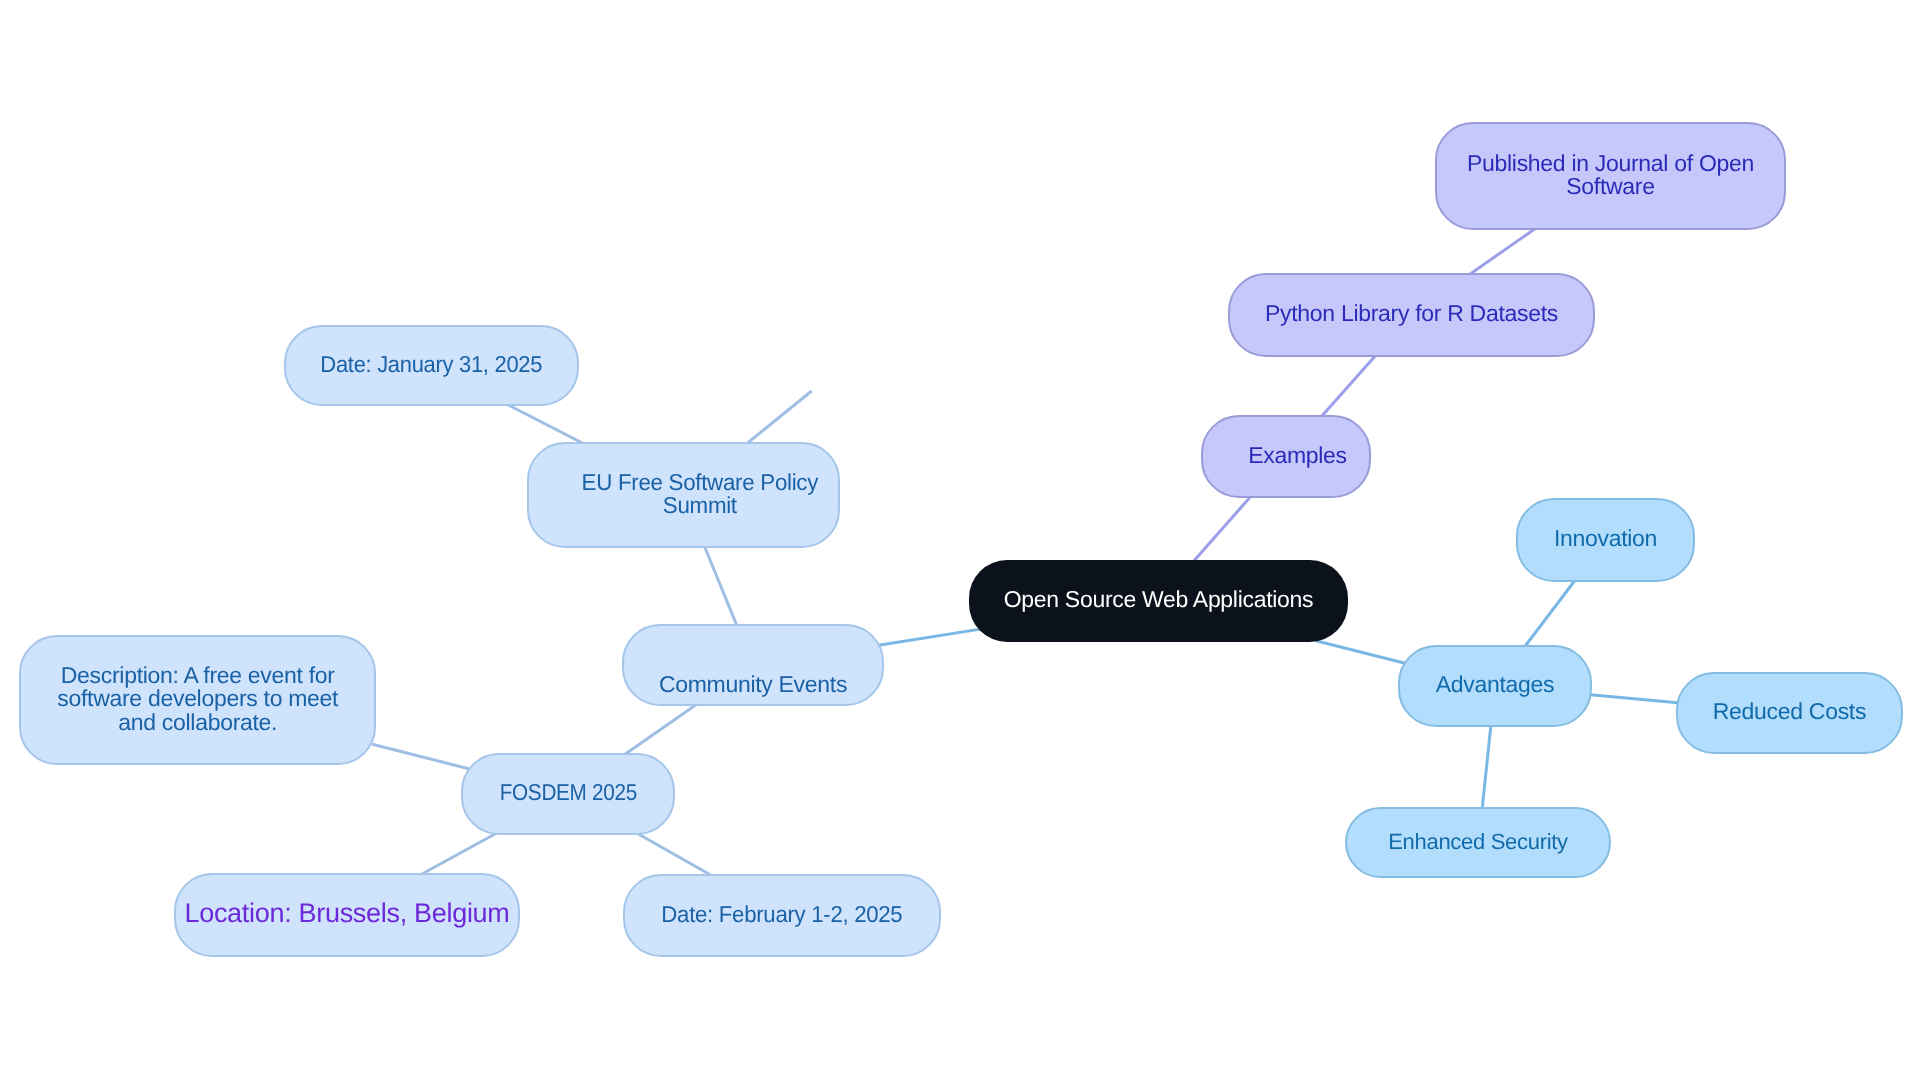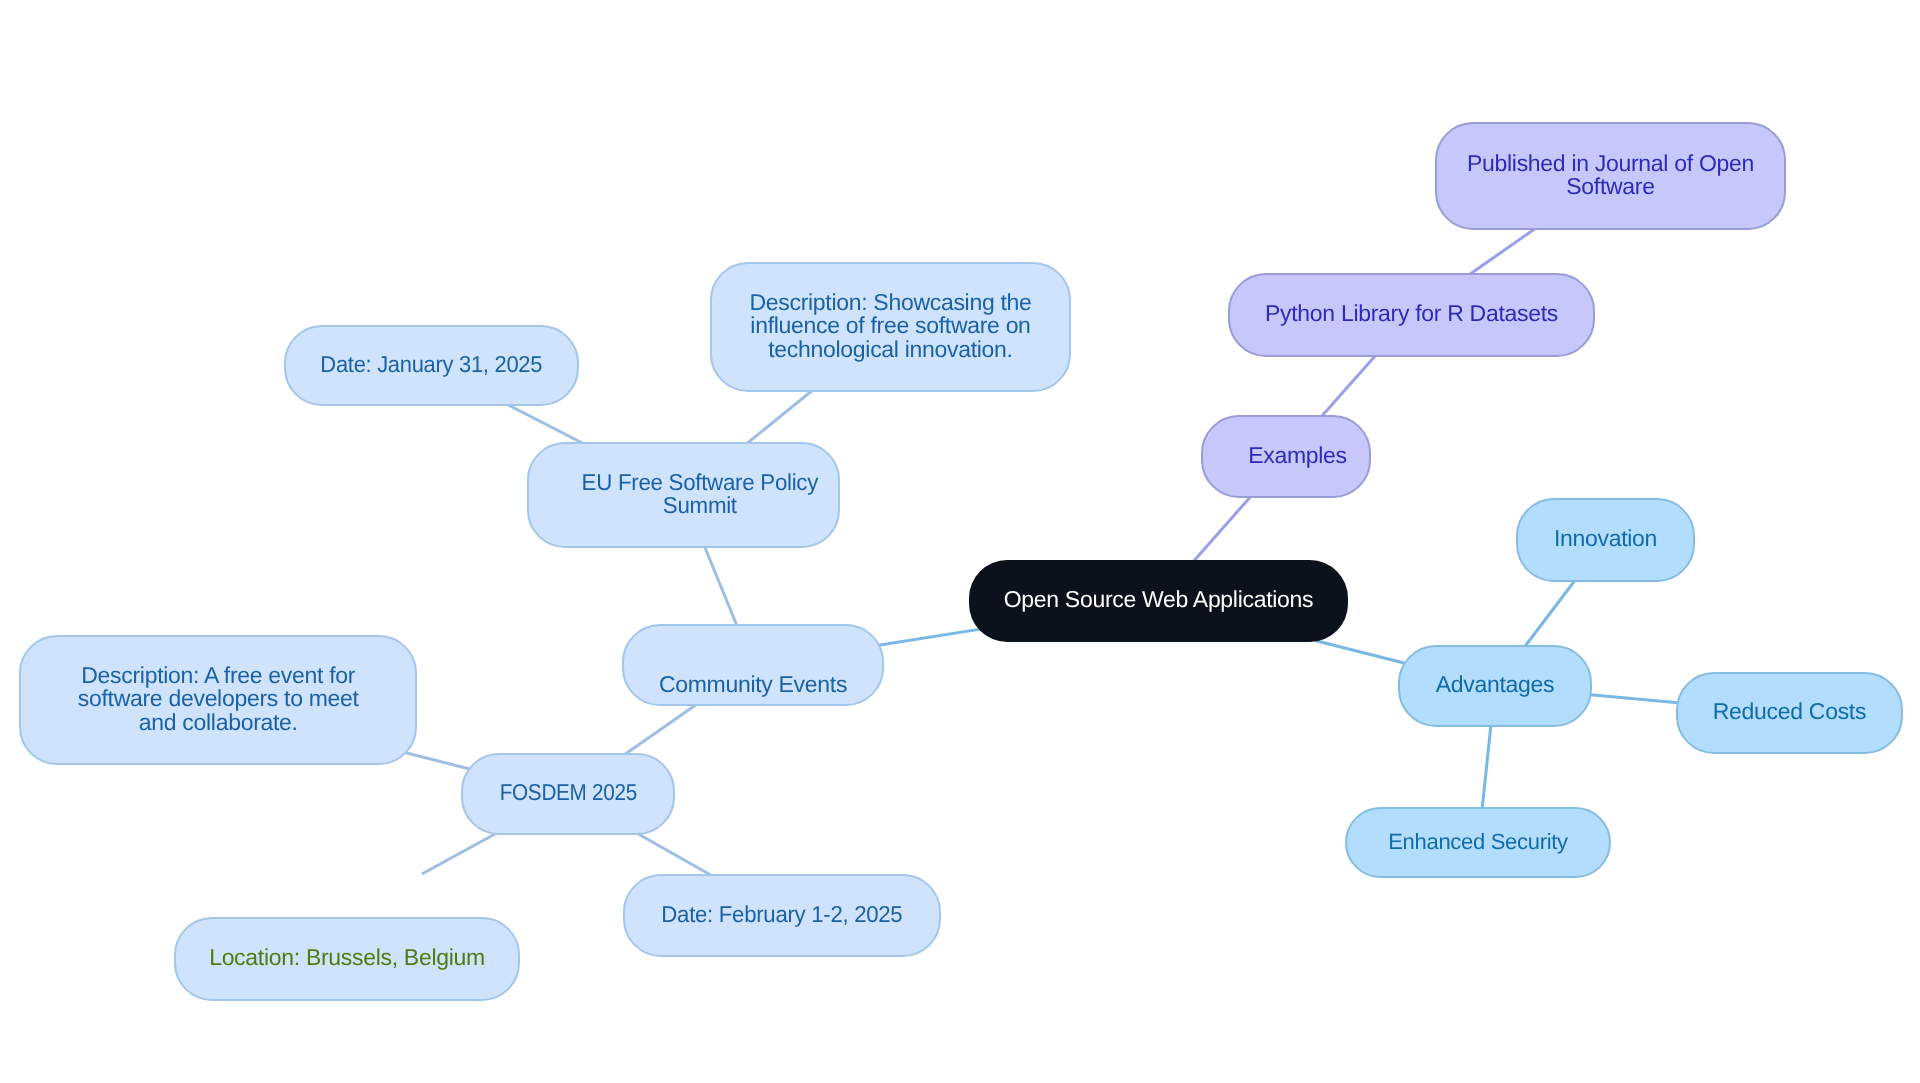--- a/index.html
+++ b/index.html
@@ -49,28 +49,25 @@
     <path class="mm-edge" d="M 1525.27 646.00 L 1574.47 581.00" stroke="#79B8E5" stroke-width="3" stroke-linecap="butt" fill="none"></path>
     <path class="mm-edge" d="M 1590.40 694.75 L 1677.90 702.77" stroke="#79B8E5" stroke-width="3" stroke-linecap="butt" fill="none"></path>
     <path class="mm-edge" d="M 1490.82 726.00 L 1482.24 808.00" stroke="#79B8E5" stroke-width="3" stroke-linecap="butt" fill="none"></path>
   </svg>
   <div id="node-layer">
     <div class="mm-node" style="left: 969.25px; top: 560.25px; width: 378.5px; height: 81.5px; background: rgb(12, 18, 27); color: rgb(255, 255, 255); font-size: 23px; line-height: 23.5px; border-radius: 38px; border-width: 0px; border-color: rgb(12, 18, 27);"><span class="mm-label" style="display: inline-block; transform: translateY(-1.2px);">Open Source Web Applications</span></div>
     <div class="mm-node" style="left: 622.25px; top: 624.25px; width: 261.5px; height: 81.5px; background: rgb(207, 227, 252); color: rgb(26, 97, 166); font-size: 23px; line-height: 23.5px; border-radius: 38px; border-width: 2px; border-color: rgb(164, 198, 234);"><span class="mm-label" style="display: inline-block; transform: translateY(-1.2px); margin-top: 42px;">Community Events</span></div>
     <div class="mm-node" style="left: 527.25px; top: 442.25px; width: 312.5px; height: 105.5px; background: rgb(207, 227, 252); color: rgb(26, 97, 166); font-size: 23px; line-height: 23.5px; border-radius: 38px; border-width: 2px; border-color: rgb(164, 198, 234); padding-left: 32px;"><span class="mm-label" style="display: inline-block; transform: translateY(-1.2px) scaleX(0.971);">EU Free Software Policy
 Summit</span></div>
     <div class="mm-node" style="left: 284.25px; top: 325.25px; width: 294.5px; height: 80.5px; background: rgb(207, 227, 252); color: rgb(26, 97, 166); font-size: 23px; line-height: 23.5px; border-radius: 38px; border-width: 2px; border-color: rgb(164, 198, 234);"><span class="mm-label" style="display: inline-block; transform: translateY(-1.2px) scaleX(0.954);">Date: January 31, 2025</span></div>
-    <div class="mm-node" style="left: 710.25px; top: 262.25px; width: 360.5px; height: 129.5px; background: rgb(207, 227, 252); color: rgb(26, 97, 166); font-size: 23px; line-height: 23.5px; border-radius: 38px; border-width: 2px; border-color: rgb(164, 198, 234);"><span class="mm-label" style="display: inline-block; transform: translateY(-1.2px);">Description: Showcasing the
-influence of free software on
-technological innovation.</span></div>
     <div class="mm-node" style="left: 461.25px; top: 753.25px; width: 213.5px; height: 81.5px; background: rgb(207, 227, 252); color: rgb(26, 97, 166); font-size: 23px; line-height: 23.5px; border-radius: 38px; border-width: 2px; border-color: rgb(164, 198, 234);"><span class="mm-label" style="display: inline-block; transform: translateY(-1.2px) scaleX(0.9);">FOSDEM 2025</span></div>
-    <div class="mm-node" style="left: 19.25px; top: 635.25px; width: 398px; height: 129.5px; background: rgb(207, 227, 252); color: rgb(26, 97, 166); font-size: 23px; line-height: 23.5px; border-radius: 38px; border-width: 2px; border-color: rgb(164, 198, 234);"><span class="mm-label" style="display: inline-block; transform: translateY(-1.2px);">Description: A free event for
+    <div class="mm-node" style="left: 19.25px; top: 635.25px; width: 357px; height: 129.5px; background: rgb(207, 227, 252); color: rgb(26, 97, 166); font-size: 23px; line-height: 23.5px; border-radius: 38px; border-width: 2px; border-color: rgb(164, 198, 234);"><span class="mm-label" style="display: inline-block; transform: translateY(-1.2px);">Description: A free event for
 software developers to meet
 and collaborate.</span></div>
-    <div class="mm-node" style="left: 174.25px; top: 873.25px; width: 345.5px; height: 83.5px; background: rgb(207, 227, 252); color: #4d7c0f; font-size: 23px; line-height: 23.5px; border-radius: 38px; border-width: 2px; border-color: rgb(164, 198, 234); margin-top: 44px;"><span class="mm-label" style="display: inline-block; transform: translateY(-1.2px);">Location: Brussels, Belgium</span></div>
+    <div class="mm-node" style="left: 174.25px; top: 873.25px; width: 345.5px; height: 83.5px; background: rgb(207, 227, 252); color: #6d28d9; font-size: 27px; line-height: 23.5px; border-radius: 38px; border-width: 2px; border-color: rgb(164, 198, 234);"><span class="mm-label" style="display: inline-block; transform: translateY(-1.2px);">Location: Brussels, Belgium</span></div>
     <div class="mm-node" style="left: 623.25px; top: 874.25px; width: 317.5px; height: 82.5px; background: rgb(207, 227, 252); color: rgb(26, 97, 166); font-size: 23px; line-height: 23.5px; border-radius: 38px; border-width: 2px; border-color: rgb(164, 198, 234);"><span class="mm-label" style="display: inline-block; transform: translateY(-1.2px) scaleX(0.965);">Date: February 1-2, 2025</span></div>
     <div class="mm-node" style="left: 1201.25px; top: 415.25px; width: 169.5px; height: 82.5px; background: rgb(198, 200, 252); color: rgb(43, 43, 184); font-size: 23px; line-height: 23.5px; border-radius: 38px; border-width: 2px; border-color: rgb(154, 156, 216);"><span class="mm-label" style="display: inline-block; transform: translateY(-1.2px); margin-left: 23px;">Examples</span></div>
     <div class="mm-node" style="left: 1228.25px; top: 273.25px; width: 366.5px; height: 83.5px; background: rgb(198, 200, 252); color: rgb(43, 43, 184); font-size: 23px; line-height: 23.5px; border-radius: 38px; border-width: 2px; border-color: rgb(154, 156, 216);"><span class="mm-label" style="display: inline-block; transform: translateY(-1.2px); text-align: right;">Python Library for R Datasets</span></div>
     <div class="mm-node" style="left: 1435.25px; top: 122.25px; width: 350.5px; height: 107.5px; background: rgb(198, 200, 252); color: rgb(43, 43, 184); font-size: 23px; line-height: 23.5px; border-radius: 38px; border-width: 2px; border-color: rgb(154, 156, 216);"><span class="mm-label" style="display: inline-block; transform: translateY(-1.2px);">Published in Journal of Open
 Software</span></div>
     <div class="mm-node" style="left: 1398.25px; top: 645.25px; width: 193.5px; height: 81.5px; background: rgb(178, 221, 253); color: rgb(17, 107, 170); font-size: 23px; line-height: 23.5px; border-radius: 38px; border-width: 2px; border-color: rgb(133, 189, 226);"><span class="mm-label" style="display: inline-block; transform: translateY(-1.2px);">Advantages</span></div>
     <div class="mm-node" style="left: 1516.25px; top: 498.25px; width: 178.5px; height: 83.5px; background: rgb(178, 221, 253); color: rgb(17, 107, 170); font-size: 23px; line-height: 23.5px; border-radius: 38px; border-width: 2px; border-color: rgb(133, 189, 226);"><span class="mm-label" style="display: inline-block; transform: translateY(-1.2px);">Innovation</span></div>
     <div class="mm-node" style="left: 1676.25px; top: 672.25px; width: 226.5px; height: 81.5px; background: rgb(178, 221, 253); color: rgb(17, 107, 170); font-size: 23px; line-height: 23.5px; border-radius: 38px; border-width: 2px; border-color: rgb(133, 189, 226);"><span class="mm-label" style="display: inline-block; transform: translateY(-1.2px);">Reduced Costs</span></div>
     <div class="mm-node" style="left: 1345.25px; top: 807.25px; width: 265.5px; height: 71px; background: rgb(178, 221, 253); color: rgb(17, 107, 170); font-size: 22px; line-height: 23.5px; border-radius: 38px; border-width: 2px; border-color: rgb(133, 189, 226);"><span class="mm-label" style="display: inline-block; transform: translateY(-1.2px);">Enhanced Security</span></div>
   </div>

